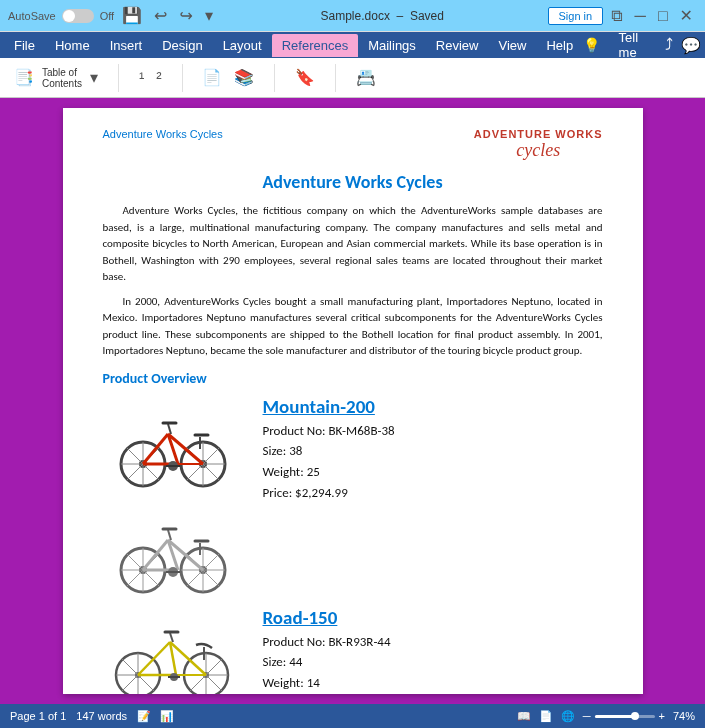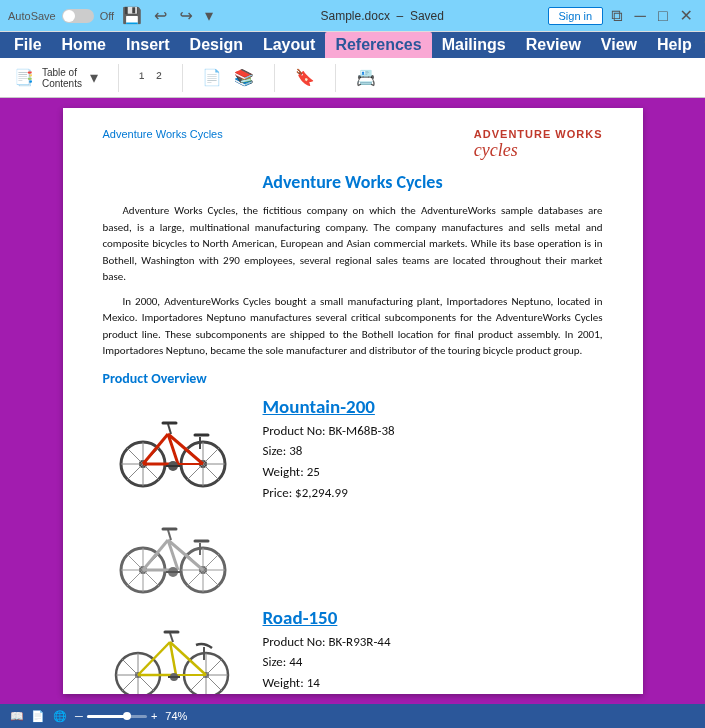--- a/index.html
+++ b/index.html
@@ -33,21 +33,21 @@
 
     
     .ribbon-tabs {
       height: 26px;
       background: #2b579a;
       display: flex;
       align-items: center;
       padding: 0 4px;
     }
     .ribbon-tab {
-      color: white; font-size: 16px; padding: 4px 10px; cursor: pointer; border-radius: 2px 2px 0 0; font-weight: bold;
+      color: white; font-size: 13px; padding: 4px 10px; cursor: pointer; border-radius: 2px 2px 0 0;
     }
     .ribbon-tab.active { background: #f9a8d4; color: #2b579a; }
 
     
     .ribbon-bar {
       height: 40px;
       background: white;
       border-bottom: 1px solid #c8c8c8;
       display: flex;
       align-items: center;
@@ -72,21 +72,21 @@
       width: 580px;
       height: 100%;
       padding: 20px 40px;
       overflow: hidden;
       box-shadow: 0 2px 6px rgba(0,0,0,0.3);
       font-family: 'Times New Roman', Times, serif;
     }
 
     .doc-header { display: flex; justify-content: space-between; align-items: flex-start; margin-bottom: 10px; }
     .doc-header-title { color: #0078d4; font-size: 11px; font-family: 'Segoe UI', Arial, sans-serif; }
-    .doc-logo { text-align: left; }
+    .doc-logo { text-align: center; }
     .logo-text { font-size: 11px; color: #c0392b; font-weight: bold; letter-spacing: 1px; font-family: Arial; }
     .logo-sub { font-size: 18px; font-style: italic; color: #c0392b; font-family: Georgia, serif; }
 
     .doc-title { text-align: center; color: #0078d4; font-size: 18px; font-weight: bold; margin-bottom: 10px; font-family: 'Calibri', Arial, sans-serif; }
     .doc-body { font-size: 11px; line-height: 1.5; color: #111; font-family: 'Calibri', Arial, sans-serif; text-align: justify; margin-bottom: 8px; text-indent: 20px; }
 
     .section-title { color: #0078d4; font-size: 14px; font-weight: bold; margin: 10px 0 8px 0; font-family: 'Calibri', Arial, sans-serif; }
     .product-row { display: flex; align-items: center; margin-bottom: 6px; }
     .product-image { width: 140px; height: 90px; display: flex; align-items: center; justify-content: center; flex-shrink: 0; }
     .product-info { flex: 1; padding-left: 20px; font-family: 'Calibri', Arial, sans-serif; }
@@ -321,20 +321,26 @@
           <div>Weight: 14</div>
           <div>Price: $3,578.27</div>
         </div>
       </div>
     </div>
 
   </div>
 </div>
 
 <div class="status-bar">
+  <div class="status-left">
+    <span>Page 1 of 1</span>
+    <span>147 words</span>
+    <span style="cursor:pointer;">📝</span>
+    <span style="cursor:pointer;">📊</span>
+  </div>
   <div class="status-right">
     <span style="cursor:pointer;">📖</span>
     <span style="cursor:pointer;">📄</span>
     <span style="cursor:pointer;">🌐</span>
     <div class="zoom-bar">
       <span style="cursor:pointer;">─</span>
       <div class="zoom-track">
         <div class="zoom-fill"></div>
         <div class="zoom-thumb"></div>
       </div>

